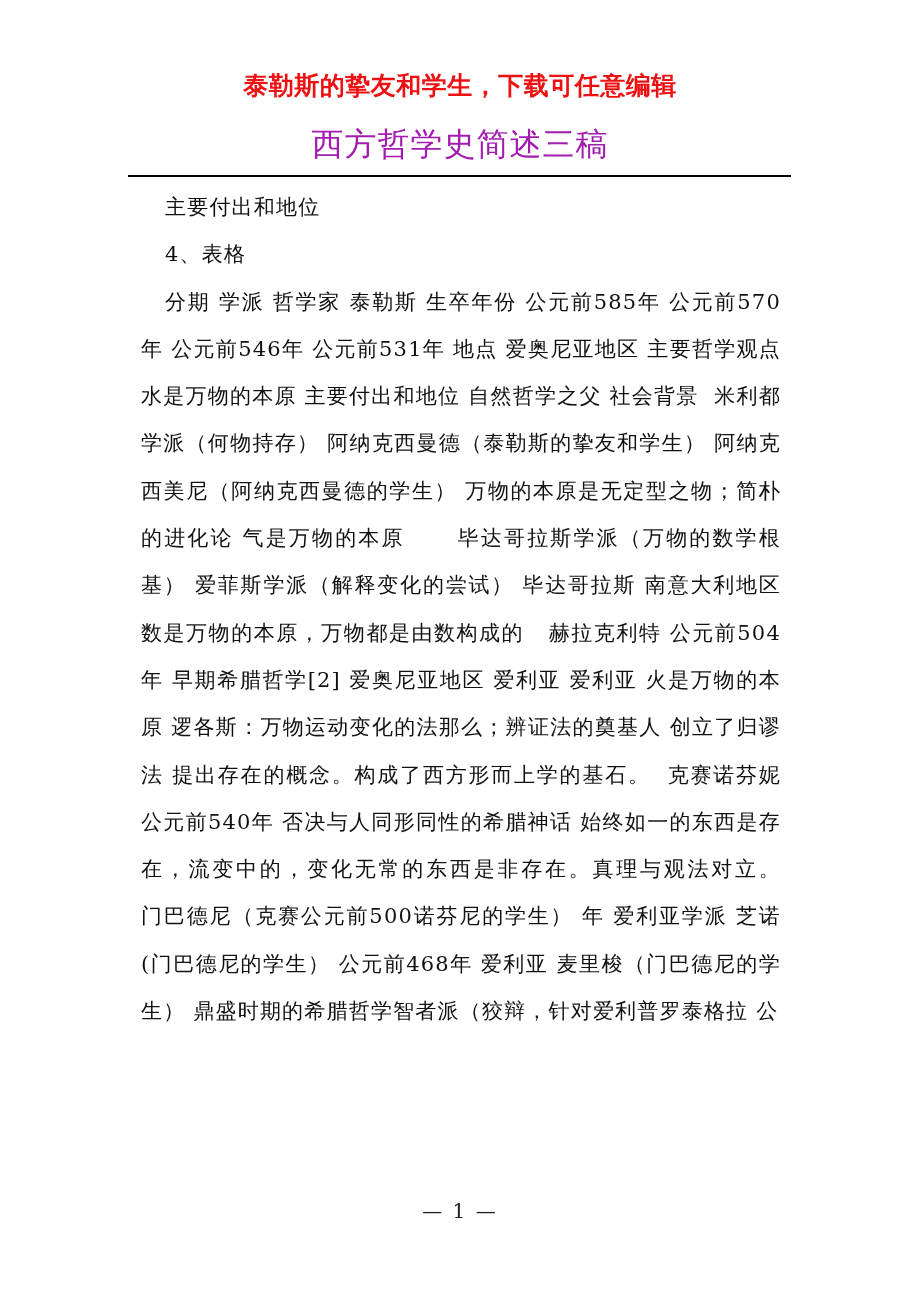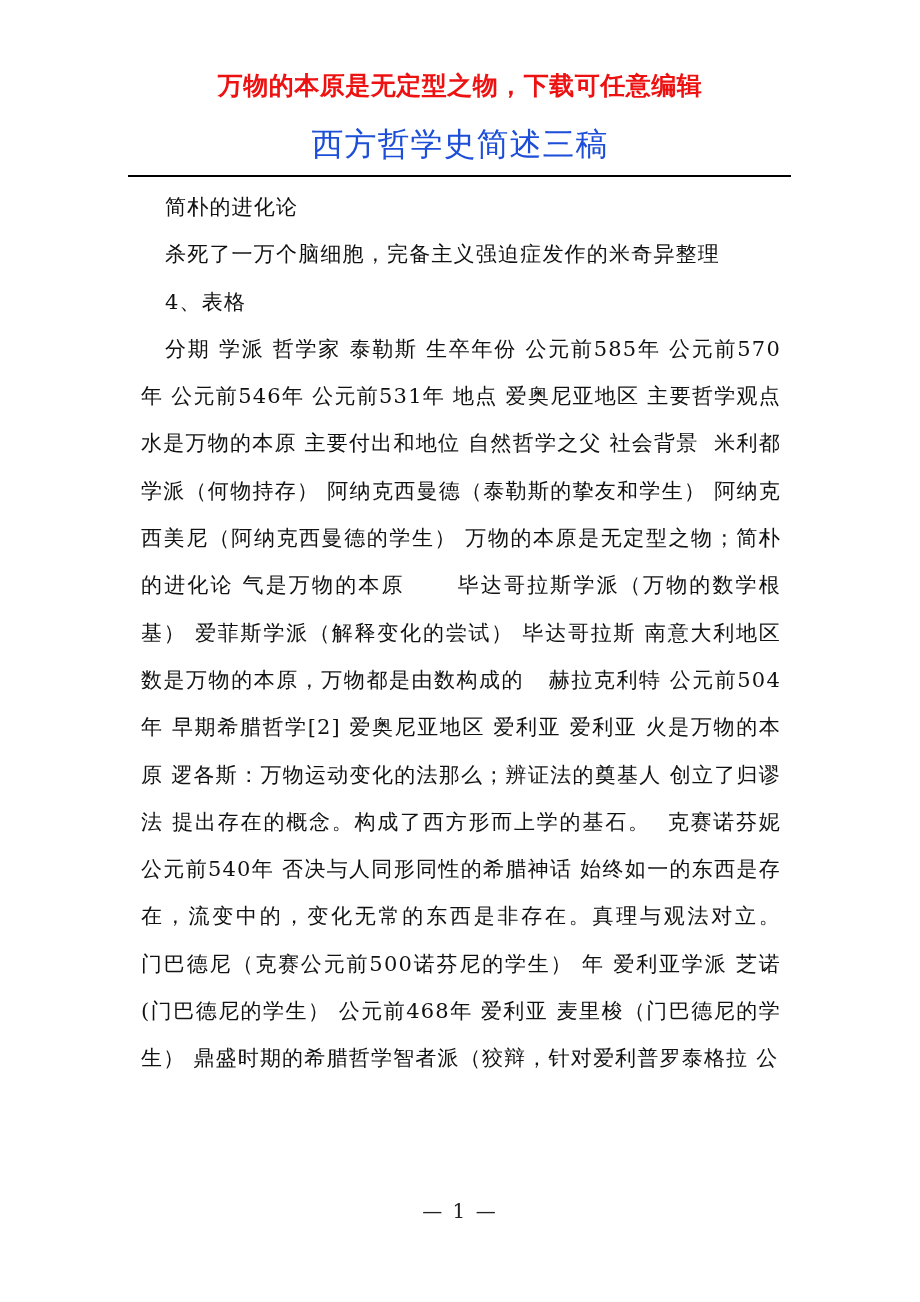--- a/index.html
+++ b/index.html
@@ -30,21 +30,21 @@
     }
     .doc-title {
       position: absolute;
       top: 122px;
       left: 0;
       width: 920px;
       text-align: center;
       font-family: "DejaVu Sans", "Liberation Sans", sans-serif;
       font-size: 32px;
       line-height: 44px;
-      color: #1d4ed8;
+      color: #a21caf;
       letter-spacing: 1px;
     }
     .header-rule {
       position: absolute;
       top: 175px;
       left: 128px;
       width: 663px;
       height: 0;
       border-top: 2px solid #000000;
     }
@@ -74,26 +74,25 @@
       text-align: center;
       font-size: 20px;
       line-height: 30px;
       color: #222222;
       letter-spacing: 2px;
     }
   </style>
 </head>
 <body>
 
-<div class="banner">万物的本原是无定型之物，下载可任意编辑</div>
+<div class="banner">泰勒斯的挚友和学生，下载可任意编辑</div>
 
 <h1 class="doc-title" style="margin:0;font-weight:normal;">西方哲学史简述三稿</h1>
 
 <div class="header-rule"></div>
 
 <div class="body-text">
-  <p class="para indent">简朴的进化论</p>
-  <p class="para indent">杀死了一万个脑细胞，完备主义强迫症发作的米奇异整理</p>
+  <p class="para indent">主要付出和地位</p>
   <p class="para indent">4、表格</p>
   <p class="para indent" style="white-space:pre-wrap;">分期 学派 哲学家 泰勒斯 生卒年份 公元前585年 公元前570年 公元前546年 公元前531年 地点 爱奥尼亚地区 主要哲学观点 水是万物的本原 主要付出和地位 自然哲学之父 社会背景  米利都学派（何物持存） 阿纳克西曼德（泰勒斯的挚友和学生） 阿纳克西美尼（阿纳克西曼德的学生） 万物的本原是无定型之物；简朴的进化论 气是万物的本原      毕达哥拉斯学派（万物的数学根基） 爱菲斯学派（解释变化的尝试） 毕达哥拉斯 南意大利地区 数是万物的本原，万物都是由数构成的   赫拉克利特 公元前504年 早期希腊哲学[2] 爱奥尼亚地区 爱利亚 爱利亚 火是万物的本原 逻各斯：万物运动变化的法那么；辨证法的奠基人 创立了归谬法 提出存在的概念。构成了西方形而上学的基石。  克赛诺芬妮 公元前540年 否决与人同形同性的希腊神话 始终如一的东西是存在，流变中的，变化无常的东西是非存在。真理与观法对立。   门巴德尼（克赛公元前500诺芬尼的学生） 年 爱利亚学派 芝诺(门巴德尼的学生） 公元前468年 爱利亚 麦里梭（门巴德尼的学生） 鼎盛时期的希腊哲学智者派（狡辩，针对爱利普罗泰格拉 公</p>
 </div>
 
 <div class="page-number">— 1 —</div>
 
 </body></html>

